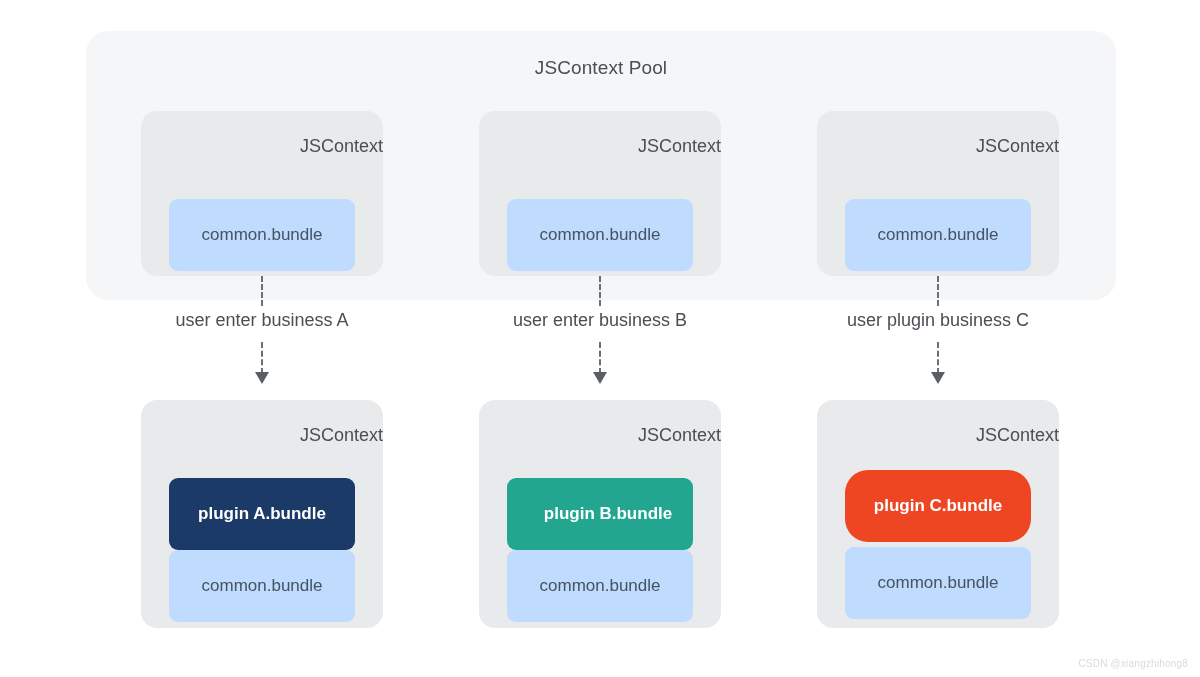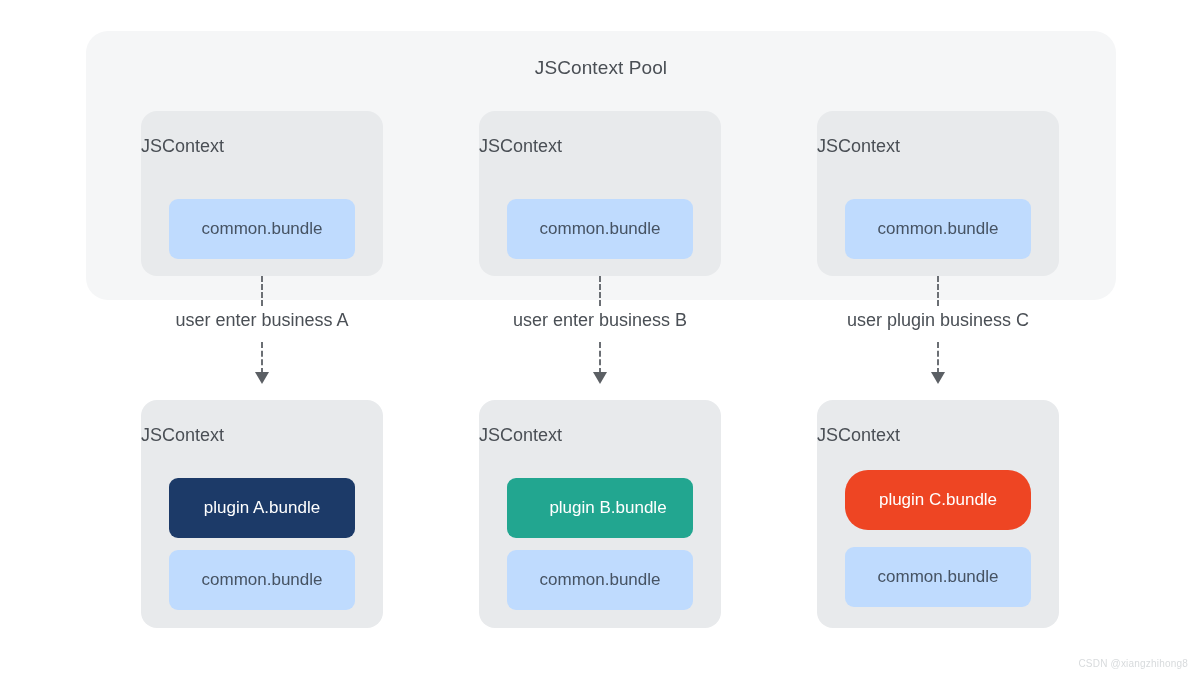--- a/index.html
+++ b/index.html
@@ -52,48 +52,48 @@
 
   .col-a { left: 141px; }
   .col-b { left: 479px; }
   .col-c { left: 817px; }
 
   .ctx-label {
     position: absolute;
     left: 0;
     top: 25px;
     width: 100%;
-    text-align: left;
+    text-align: right;
     font-size: 18px;
     color: #4a4f55;
   }
 
   
   .bundle {
     position: absolute;
     left: 28px;
     width: 186px;
-    height: 60px;
+    height: 72px;
     border-radius: 9px;
     display: flex;
     align-items: center;
     justify-content: center;
     font-size: 17px;
     box-sizing: border-box;
   }
   .bundle-common {
     background: #bfdbfe;
     color: #465363;
   }
   .bundle-plugin {
     color: #ffffff;
   }
 
   .top-common { top: 88px; }
-  .bot-plugin { top: 78px; }
+  .bot-plugin { top: 78px; font-weight: bold; }
   .bot-common { top: 150px; }
 
   
   .col-c .bot-plugin { top: 70px; }
   .col-c .bot-common { top: 147px; }
 
   
   .connector {
     position: absolute;
     top: 276px;

